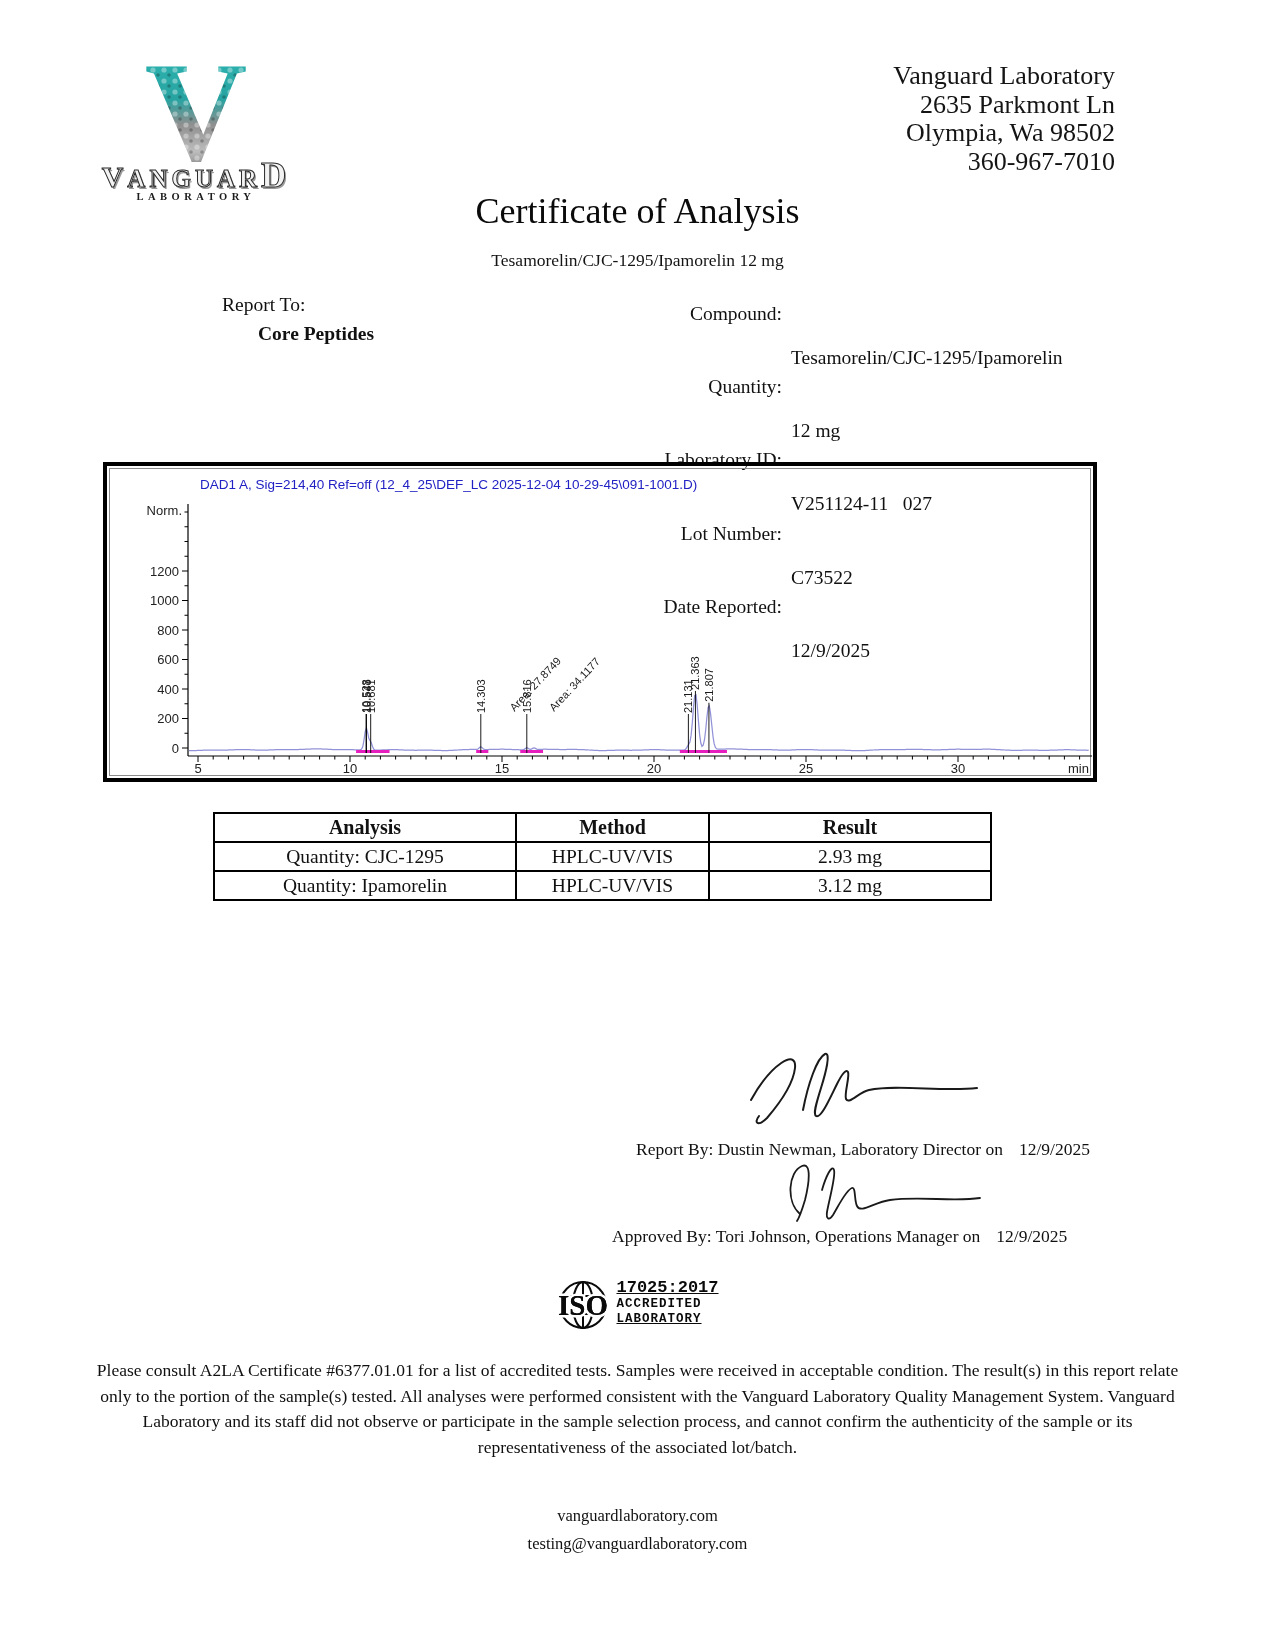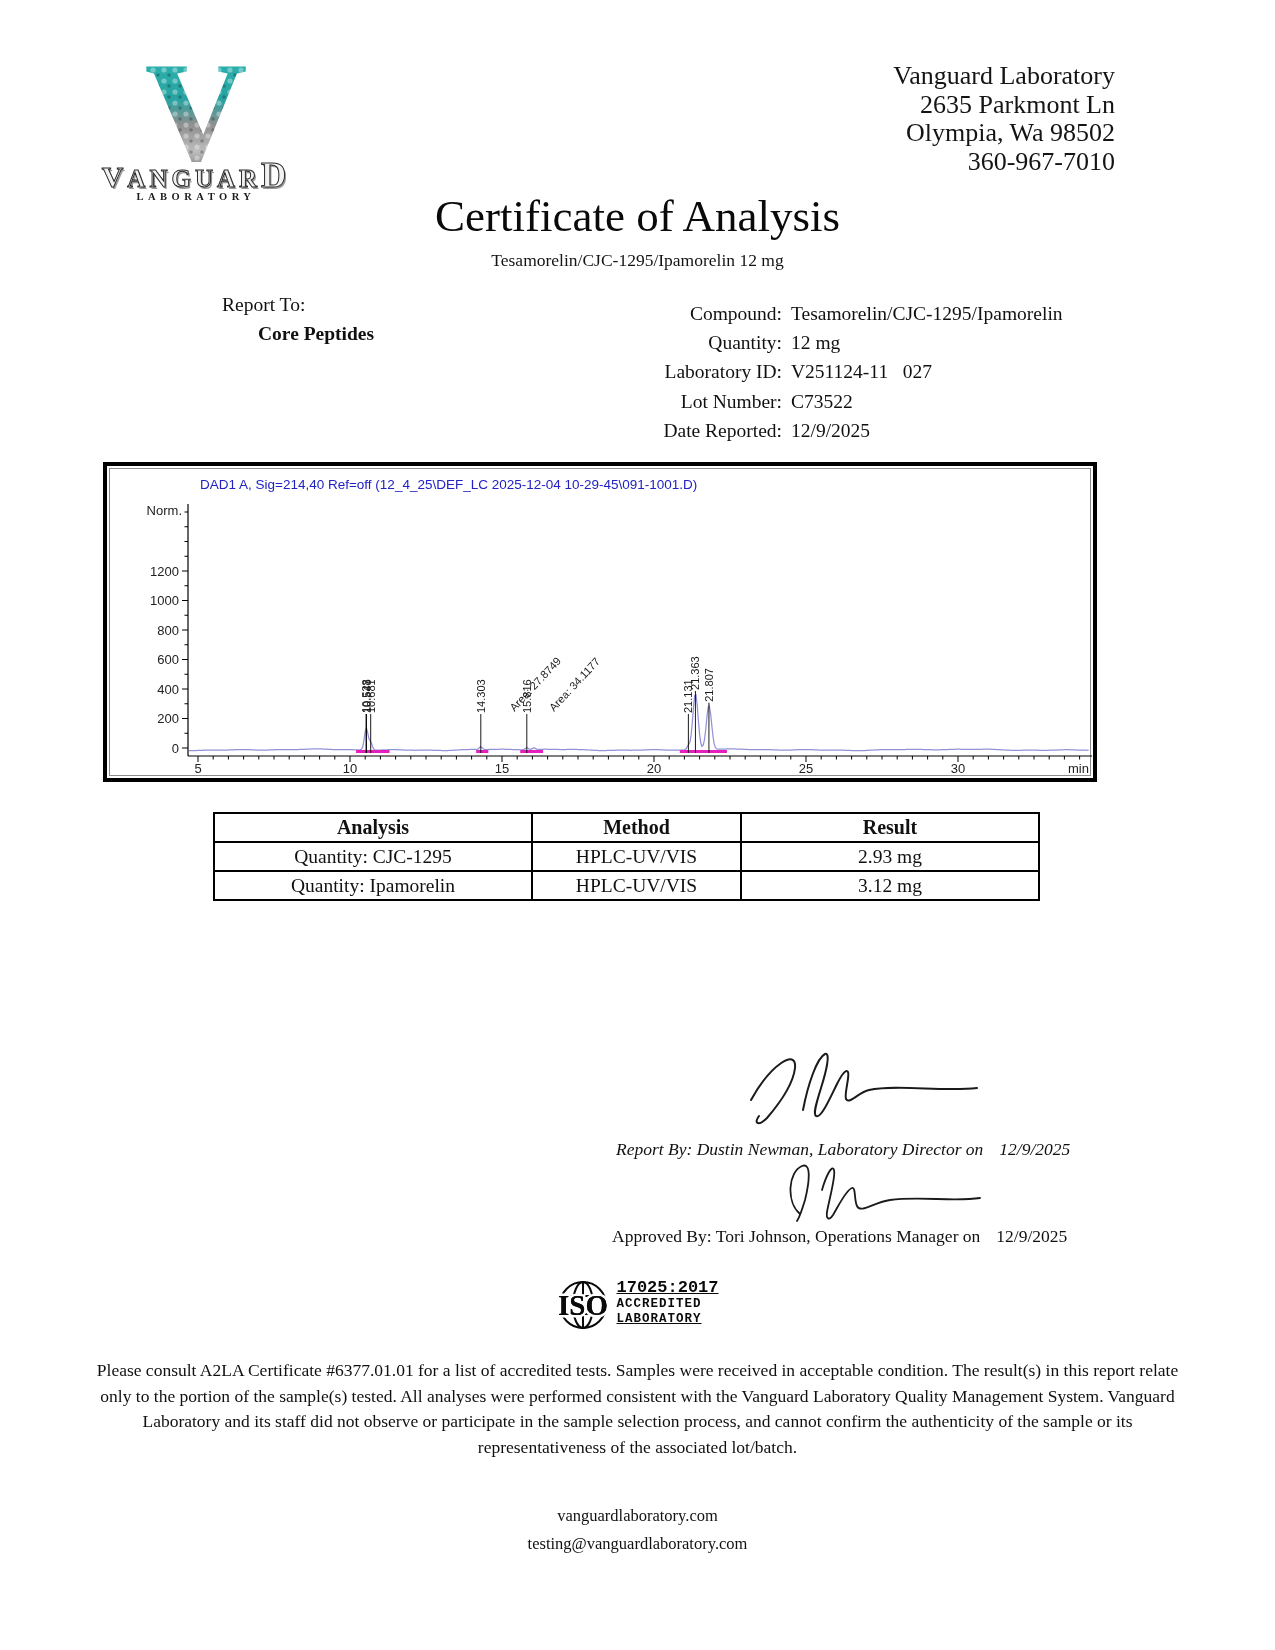--- a/index.html
+++ b/index.html
@@ -12,52 +12,52 @@
              -webkit-text-stroke:1px #2a2a2a;text-shadow:1.5px 1.5px 0 #9a9a9a;
              letter-spacing:4px;font-size:25px;line-height:24px;}
   .logo-word .cap1{font-size:30px;}
   .logo-word .capD{font-size:35px;}
   .logo-lab{font-size:10.5px;font-weight:bold;letter-spacing:4.5px;color:#1c1c1c;margin-top:0px;}
 
   
   .addr{position:absolute;top:62px;right:160px;text-align:right;font-size:26px;line-height:28.5px;color:#141414;}
 
   
-  .title{position:absolute;top:190px;left:0;width:100%;text-align:center;font-size:45px;color:#0a0a0a;}
+  .title{position:absolute;top:190px;left:0;width:100%;text-align:center;font-size:36px;color:#0a0a0a;}
   .subtitle{position:absolute;top:250px;left:0;width:100%;text-align:center;font-size:17.5px;color:#141414;}
 
   
   .report-block{position:absolute;left:222px;top:290px;font-size:19.5px;line-height:29px;}
   .report-client{font-weight:bold;margin-left:36px;}
   .info-grid{position:absolute;left:500px;top:299px;font-size:19.5px;line-height:29.2px;}
   .info-row{display:flex;}
   .info-label{width:282px;text-align:right;}
-  .info-value{padding-left:9px;white-space:pre;}
+  .info-value{padding-left:9px;white-space:pre;margin-top:44px;}
 
   
   .chart-box{position:absolute;left:103px;top:462px;width:994px;height:320px;border:4px solid #000;box-sizing:border-box;}
   .chart-inner{position:absolute;inset:2px;border:1px solid #8c8c8c;}
   .chart-inner svg{position:absolute;left:0;top:0;}
 
   
   .results{position:absolute;left:213px;top:812px;border-collapse:collapse;}
-  .results th,.results td{border:2px solid #000;text-align:center;height:27px;padding:0 12px;}
+  .results th,.results td{border:2px solid #000;text-align:center;height:27px;padding:0 4px;}
   .results th{font-size:20px;font-weight:bold;}
   .results td{font-size:19.5px;}
   .col-analysis{width:292px;}
   .col-method{width:183px;}
   .col-result{width:272px;}
   .pm{border-bottom:1.5px solid #111;}
 
   
   .sig1{position:absolute;left:745px;top:1038px;}
   .sig2{position:absolute;left:768px;top:1160px;}
   .sig-line{position:absolute;font-size:17.5px;display:flex;}
   .sig-line .sig-date{margin-left:16px;}
-  .report-line{left:616px;top:1139px;font-style:italic;}
+  .report-line{left:636px;top:1139px;}
   .approved-line{left:612px;top:1226px;}
 
   
   .iso{position:absolute;left:0;top:1278px;width:100%;display:flex;justify-content:center;}
   .iso-wrap{display:flex;align-items:flex-start;}
   .iso-text{margin-left:6px;font-family:Liberation Mono, monospace;color:#0a0a0a;}
   .iso-standard{font-size:17px;font-weight:bold;text-decoration:underline;line-height:19px;}
   .iso-l1{font-size:12.5px;font-weight:bold;letter-spacing:1px;line-height:15px;}
   .iso-l2{font-size:12.5px;font-weight:bold;letter-spacing:1px;line-height:15px;text-decoration:underline;}
 

